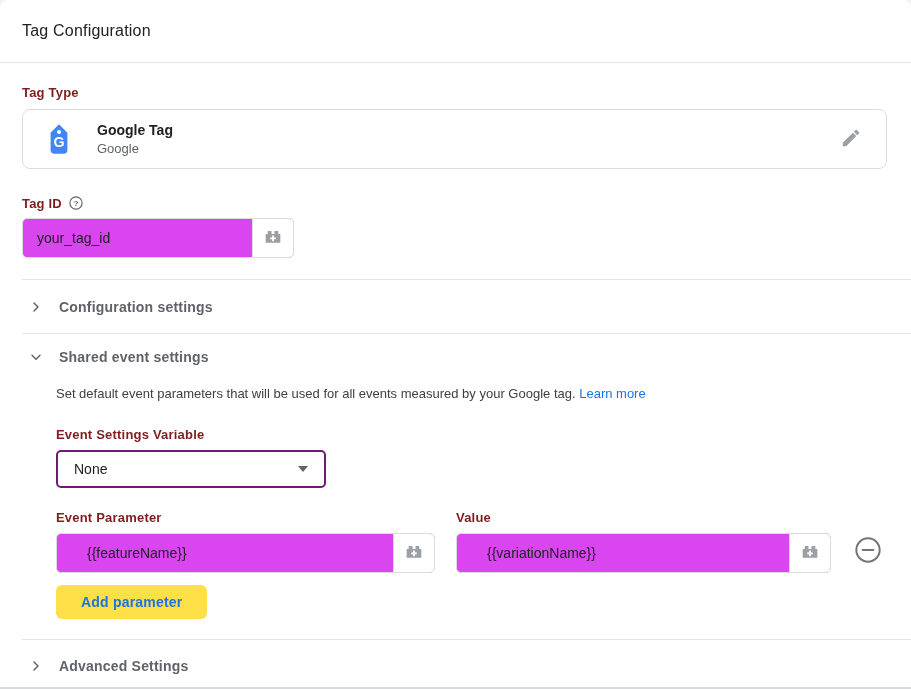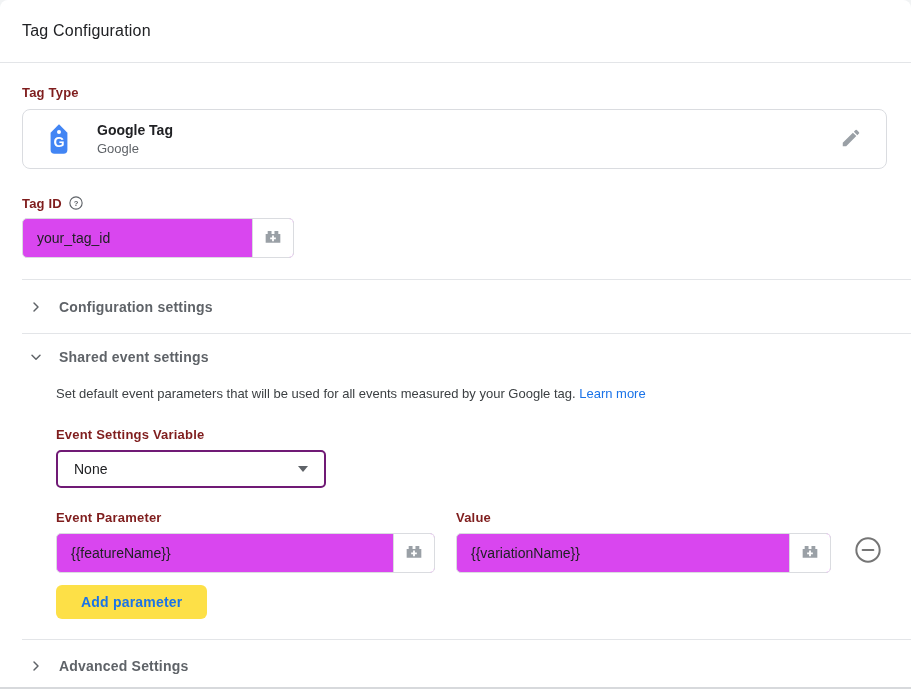--- a/index.html
+++ b/index.html
@@ -105,21 +105,21 @@
     margin-left: auto;
     width: 0; height: 0;
     border-left: 5px solid transparent;
     border-right: 5px solid transparent;
     border-top: 6px solid #5f6368;
   }
 
   .param-grid { margin-top: 22px; display: flex; align-items: flex-start; }
   .param-col { width: 379px; }
   .param-col.value-col { width: 375px; margin-left: 21px; }
-  .param-col .input-group { margin-top: 8px; height: 40px; width: 100%; }
+  .param-col .input-group { margin-top: 8px; height: 40px; width: 100%; padding-left: 16px; }
   .remove-wrap { margin-left: 23px; align-self: flex-end; margin-bottom: 6px; display: flex; }
   .remove-btn { background: none; border: none; padding: 0; cursor: pointer; display: flex; }
 
   .add-param-btn {
     margin-top: 12px;
     height: 34px;
     padding: 0 25px;
     background: #fde047;
     color: #1a73e8;
     border: none; border-radius: 6px;

